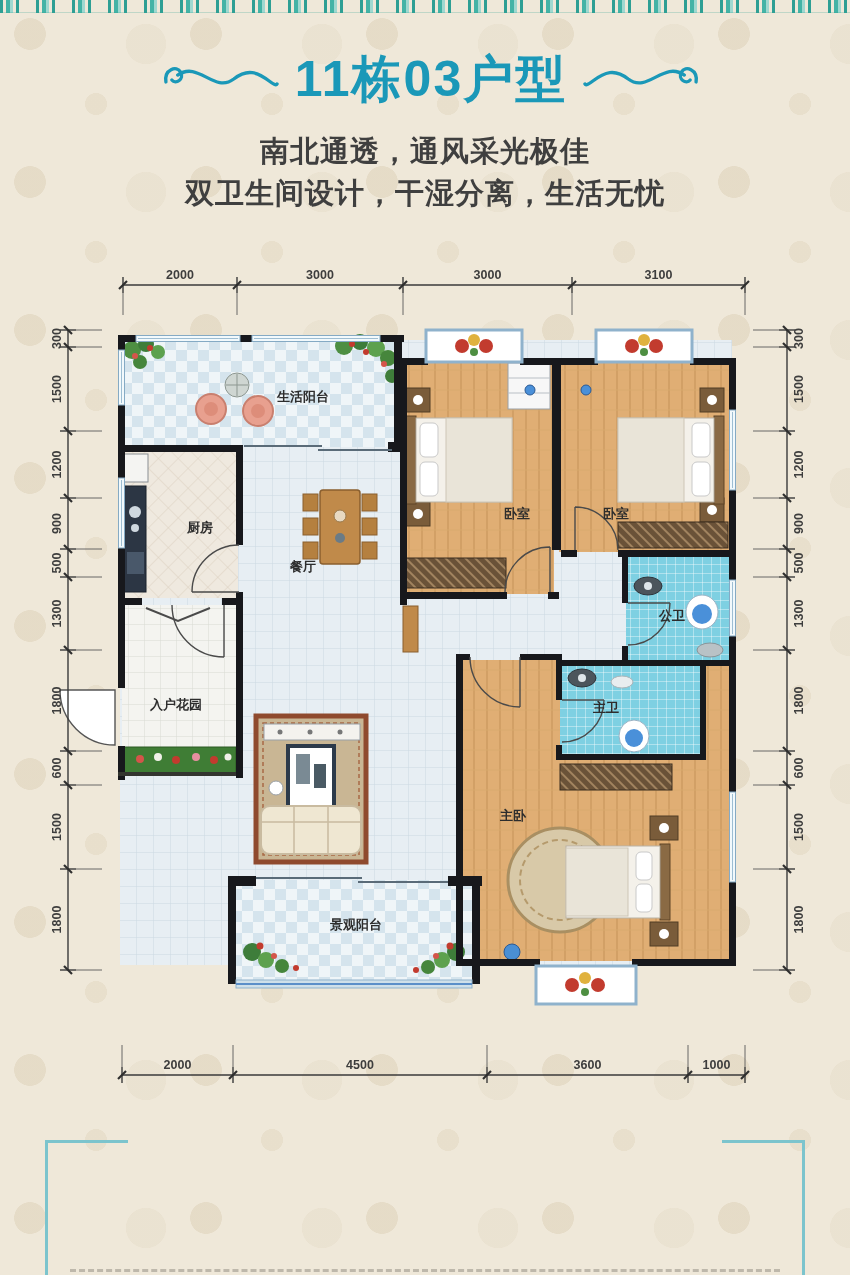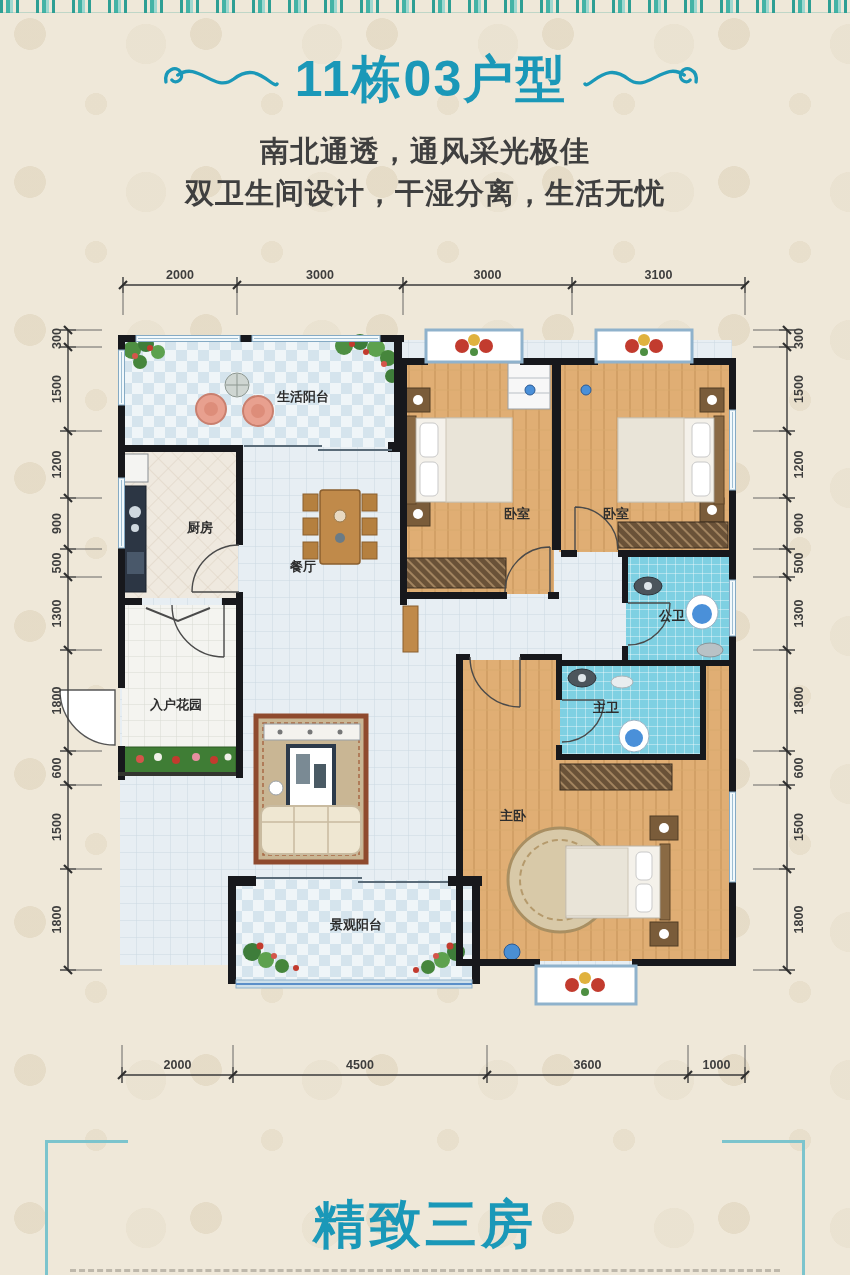--- a/index.html
+++ b/index.html
@@ -526,15 +526,14 @@
           <text x="803" y="460.5" text-anchor="middle" class="dim-label" transform="rotate(-90 803 460.5)">1800</text>
           <text x="803" y="528" text-anchor="middle" class="dim-label" transform="rotate(-90 803 528)">600</text>
           <text x="803" y="587" text-anchor="middle" class="dim-label" transform="rotate(-90 803 587)">1500</text>
           <text x="803" y="679.5" text-anchor="middle" class="dim-label" transform="rotate(-90 803 679.5)">1800</text>
         </g>
       </g>
   </svg>
 
   <div class="footer-bracket left"></div>
   <div class="footer-bracket right"></div>
-  <div class="footer-title">精致三房</div>
   <div class="bottom-dash"></div>
 </div>
 
 </body></html>

